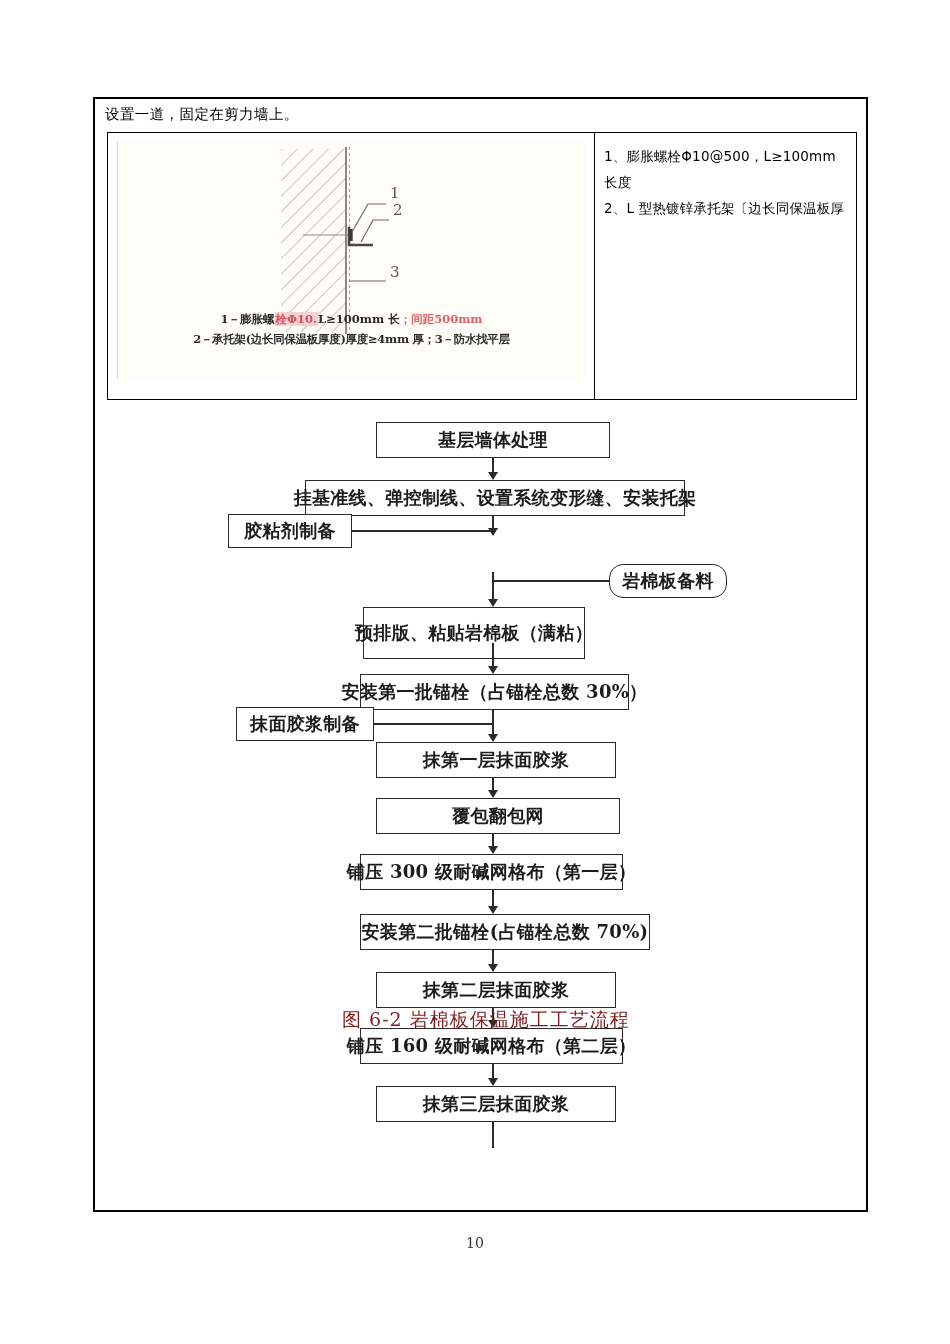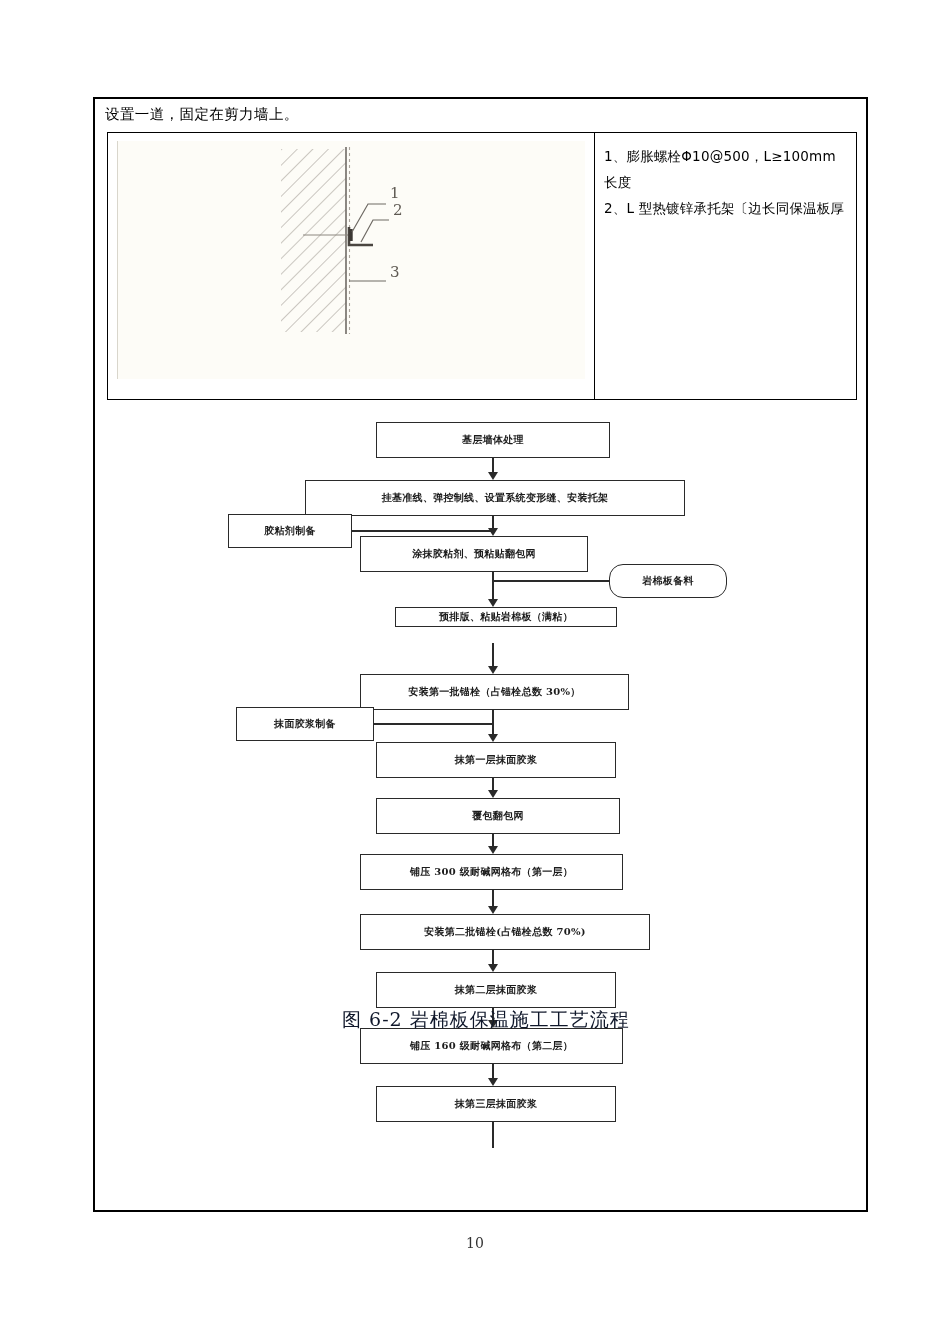--- a/index.html
+++ b/index.html
@@ -110,21 +110,21 @@
     pointer-events: none;
   }
   .fc-box {
     position: absolute;
     border: 1.4px solid #2a2a2a;
     background: #fff;
     box-sizing: border-box;
     display: flex;
     align-items: center;
     justify-content: center;
-    font-size: 10px;
+    font-size: 18px;
     font-weight: bold;
     color: #1c1c1c;
     letter-spacing: 0.3px;
     white-space: nowrap;
     font-family: "DejaVu Serif", "Liberation Serif", serif;
   }
   .fc-line {
     position: absolute;
     background: #2a2a2a;
   }
@@ -136,21 +136,21 @@
     border-right: 5px solid transparent;
     border-top: 8px solid #2a2a2a;
   }
 
   
   #figure-caption {
     position: absolute;
     left: 247px;
     top: 908px;
     font-size: 19px;
-    color: #0f172a;
+    color: #7f1d1d;
     letter-spacing: 1px;
     white-space: nowrap;
     z-index: 40;
     font-family: "DejaVu Serif", "Liberation Serif", serif;
   }
 
   
   #page-number {
     position: absolute;
     left: 0;
@@ -196,35 +196,38 @@
 
           <path d="M 243 101 L 255 79 L 271 79" fill="none" stroke="#6f6a64" stroke-width="1.2"></path>
 
           <line x1="231" y1="140" x2="268" y2="140" stroke="#6f6a64" stroke-width="1.2"></line>
 
           <text x="272" y="57" font-family="DejaVu Serif, serif" font-size="15" fill="#5e5952">1</text>
           <text x="275" y="74" font-family="DejaVu Serif, serif" font-size="15" fill="#5e5952">2</text>
           <text x="272" y="136" font-family="DejaVu Serif, serif" font-size="15" fill="#5e5952">3</text>
         </svg>
 
+        <div id="drawing-legend">
+          <div id="legend-line-1"><span>1－膨胀螺</span><span class="red-hl">栓Φ10.</span><span>L≥100mm 长</span><span class="red-ink">；</span><span class="red-ink">间距500mm</span></div>
+          <div id="legend-line-2">2－承托架(边长同保温板厚度)厚度≥4mm 厚；3－防水找平层</div>
+        </div>
 
       </div>
     </div>
 
     <div id="detail-cell-notes">
       <div class="note-line">1、膨胀螺栓Φ10@500，L≥100mm 长度</div>
       <div class="note-line">2、L 型热镀锌承托架〔边长同保温板厚</div>
     </div>
   </div>
 
   <div id="flowchart">
       <div class="fc-box" style="left: 281px; top: 323px; width: 234px; height: 36px;">基层墙体处理</div>
       <div class="fc-box" style="left: 210px; top: 381px; width: 380px; height: 36px;">挂基准线、弹控制线、设置系统变形缝、安装托架</div>
-      <div class="fc-box" style="left: 265px; top: 437px; width: 228px; height: 36px;">涂抹胶粘剂、预粘贴翻包网</div>
-      <div class="fc-box" style="left: 268px; top: 508px; width: 222px; height: 20px; margin-left: 32px;">预排版、粘贴岩棉板（满粘）</div>
+      <div class="fc-box" style="left: 268px; top: 508px; width: 222px; height: 52px;">预排版、粘贴岩棉板（满粘）</div>
       <div class="fc-box" style="left: 265px; top: 575px; width: 269px; height: 36px;">安装第一批锚栓（占锚栓总数 30%）</div>
       <div class="fc-box" style="left: 281px; top: 643px; width: 240px; height: 36px;">抹第一层抹面胶浆</div>
       <div class="fc-box" style="left: 281px; top: 699px; width: 244px; height: 36px;">覆包翻包网</div>
       <div class="fc-box" style="left: 265px; top: 755px; width: 263px; height: 36px;">铺压 300 级耐碱网格布（第一层）</div>
       <div class="fc-box" style="left: 265px; top: 815px; width: 290px; height: 36px;">安装第二批锚栓(占锚栓总数 70%)</div>
       <div class="fc-box" style="left: 281px; top: 873px; width: 240px; height: 36px;">抹第二层抹面胶浆</div>
       <div class="fc-box" style="left: 265px; top: 929px; width: 263px; height: 36px;">铺压 160 级耐碱网格布（第二层）</div>
       <div class="fc-box" style="left: 281px; top: 987px; width: 240px; height: 36px;">抹第三层抹面胶浆</div>
       <div class="fc-box" style="left: 133px; top: 415px; width: 124px; height: 34px;">胶粘剂制备</div>
       <div class="fc-box" style="left: 514px; top: 465px; width: 118px; height: 34px; border-radius: 14px;">岩棉板备料</div>

